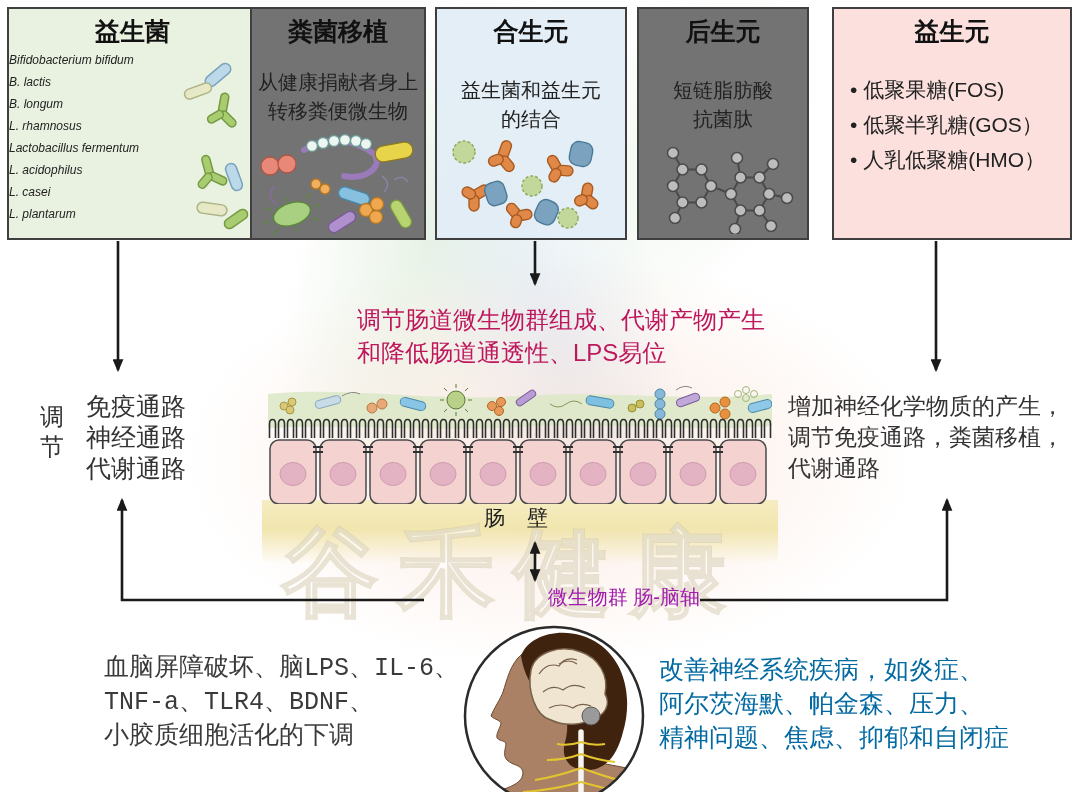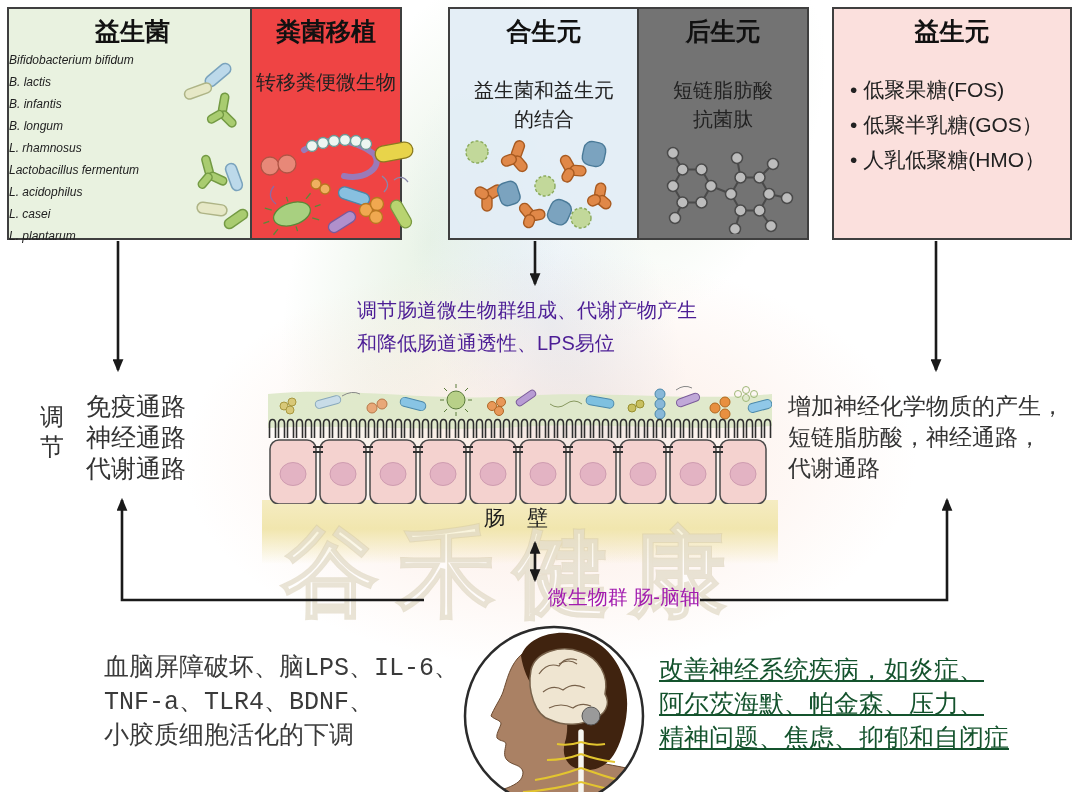--- a/index.html
+++ b/index.html
@@ -12,69 +12,68 @@
          background:radial-gradient(ellipse,rgba(205,228,200,.45),rgba(205,228,200,0) 70%);}
   #leaf2{left:430px;top:60px;width:240px;height:520px;transform:rotate(-20deg);
          background:radial-gradient(ellipse,rgba(196,216,236,.40),rgba(196,216,236,0) 70%);}
   #leaf3{left:560px;top:-60px;width:240px;height:420px;transform:rotate(30deg);
          background:radial-gradient(ellipse,rgba(214,232,208,.35),rgba(214,232,208,0) 70%);}
   #peach{left:180px;top:250px;width:740px;height:420px;z-index:0;
          background:radial-gradient(ellipse at center,rgba(247,205,185,.40) 0%,rgba(247,205,185,.16) 45%,rgba(247,205,185,0) 70%);}
   
   .tbox{position:absolute;top:7px;height:233px;border:2px solid #3f3f3f;box-sizing:border-box;z-index:4;}
   #box-probiotics{left:7px;width:251px;background:#e9f2e0;}
-  #box-fmt{left:250px;width:152px;background:#ef4444;}
-  #box-synbiotics{left:448px;width:192px;background:rgba(226,237,245,.92);}
+  #box-fmt{left:250px;width:176px;background:#737373;}
+  #box-synbiotics{left:435px;width:192px;background:rgba(226,237,245,.92);}
   #box-postbiotics{left:637px;width:172px;background:#737373;}
   #box-prebiotics{left:832px;width:240px;background:#fbe0dd;}
   .btitle{text-align:center;font-weight:bold;font-size:25px;margin-top:6px;color:#111;}
   .species{margin-top:1px;}
   .species div{font-style:italic;font-size:12px;line-height:22px;color:#222;}
   .bdesc{font-size:20px;line-height:29px;text-align:center;color:#222;}
   #box-fmt .bdesc{margin-top:20px;}
   #box-synbiotics .bdesc{margin-top:28px;}
   #box-postbiotics .bdesc{margin-top:28px;}
   .bullets{margin:24px 8px 0 16px;}
   .bullets div{font-size:21px;line-height:35px;color:#222;}
   .boxart{position:absolute;pointer-events:none;}
   
-  #modulation-text{left:357px;top:294px;font-size:20px;line-height:33px;z-index:4;color:#4c1d95;}
+  #modulation-text{left:357px;top:303px;font-size:24px;line-height:33px;z-index:4;color:#be185d;}
   #gutwall{left:268px;top:372px;width:504px;height:132px;z-index:3;}
   #yellow-band{left:262px;top:500px;width:516px;height:64px;z-index:1;
      background:linear-gradient(180deg,#f5ecc2 0%,#f1e6ae 45%,rgba(241,230,174,0) 100%);}
   #gutwall-label{left:268px;top:504px;width:504px;text-align:center;font-size:21px;letter-spacing:8px;z-index:4;color:#1d1d1d;}
   #axis-label{left:410px;top:584px;width:290px;text-align:right;font-size:20px;z-index:4;color:#a21caf;}
   #watermark{left:282px;top:510px;font-size:96px;font-weight:bold;letter-spacing:20px;white-space:nowrap;
      color:rgba(255,255,255,.55);-webkit-text-stroke:2px rgba(206,196,164,.45);z-index:2;}
   
   #regulate-label{left:40px;top:402px;font-size:24px;line-height:30px;z-index:4;width:26px;word-break:break-all;color:#333;}
   #pathways{left:86px;top:391px;font-size:25px;line-height:31px;z-index:4;color:#333;}
   #right-effects{left:788px;top:391px;font-size:23px;line-height:31px;z-index:4;color:#333;}
   
   #bottom-left{left:104px;top:652px;font-size:25px;line-height:34px;z-index:4;color:#3a3a3a;font-family:Liberation Mono, monospace;}
-  #bottom-right{left:659px;top:652px;font-size:25px;line-height:34px;z-index:4;color:#14532d;text-decoration:underline;}
+  #bottom-right{left:659px;top:652px;font-size:25px;line-height:34px;z-index:4;color:#0369a1;}
   #brain{left:458px;top:620px;width:192px;height:192px;z-index:4;}
   #arrows{position:absolute;left:0;top:0;width:1080px;height:792px;z-index:5;pointer-events:none;}
 </style>
 </head>
 <body>
 
 <div id="page">
 
   <div class="leaf" id="leaf1"></div>
   <div class="leaf" id="leaf2"></div>
   <div class="leaf" id="leaf3"></div>
   <div class="abs" id="peach"></div>
 
   <div class="tbox" id="box-probiotics">
     <div class="btitle">益生菌</div>
     <div class="species">
       <div>Bifidobacterium bifidum</div>
       <div>B. lactis</div>
-      <div>B. infantis</div>
       <div>B. longum</div>
       <div>L. rhamnosus</div>
       <div>Lactobacillus fermentum</div>
       <div>L. acidophilus</div>
       <div>L. casei</div>
       <div>L. plantarum</div>
     </div>
     <svg class="boxart" style="right:0;top:48px;" width="80" height="180" viewBox="0 0 80 180">
       <g stroke-width="1.5">
         <g transform="translate(42,18) rotate(-40)">
@@ -114,20 +113,21 @@
         <g transform="translate(60,162) rotate(-35)">
             <rect x="-13" y="-5" width="26" height="10" rx="5" fill="#a9cc70" stroke="#739a43"></rect>
           </g>
       </g>
     </svg>
   </div>
 
   <div class="tbox" id="box-fmt">
     <div class="btitle">粪菌移植</div>
     <div class="bdesc">
+      <div>从健康捐献者身上</div>
       <div>转移粪便微生物</div>
     </div>
     <svg class="boxart" style="left:2px;bottom:2px;" width="168" height="108" viewBox="0 0 168 108">
       <g stroke-width="1.3">
         <path d="M50,22 C70,8 100,10 120,26 C130,40 110,52 90,48" fill="none" stroke="#9a7ab8" stroke-width="6" stroke-linecap="round"></path>
         <g fill="#eef6f2" stroke="#6a9a96">
           <circle cx="58" cy="18" r="5.5"></circle>
             <circle cx="69" cy="15" r="5.5"></circle>
             <circle cx="80" cy="13" r="5.5"></circle>
           <circle cx="91" cy="12" r="5.5"></circle>
@@ -430,21 +430,21 @@
 
   <div class="abs" id="regulate-label">调节</div>
   <div class="abs" id="pathways">
     <div>免疫通路</div>
     <div>神经通路</div>
     <div>代谢通路</div>
   </div>
 
   <div class="abs" id="right-effects">
     <div>增加神经化学物质的产生，</div>
-    <div>短链脂肪酸，神经通路，</div>
+    <div>调节免疫通路，粪菌移植，</div>
     <div>代谢通路</div>
   </div>
 
   <div class="abs" id="bottom-left">
     <div>血脑屏障破坏、脑LPS、IL-6、</div>
     <div>TNF-a、TLR4、BDNF、</div>
     <div>小胶质细胞活化的下调</div>
   </div>
   <div class="abs" id="bottom-right">
     <div>改善神经系统疾病，如炎症、</div>

